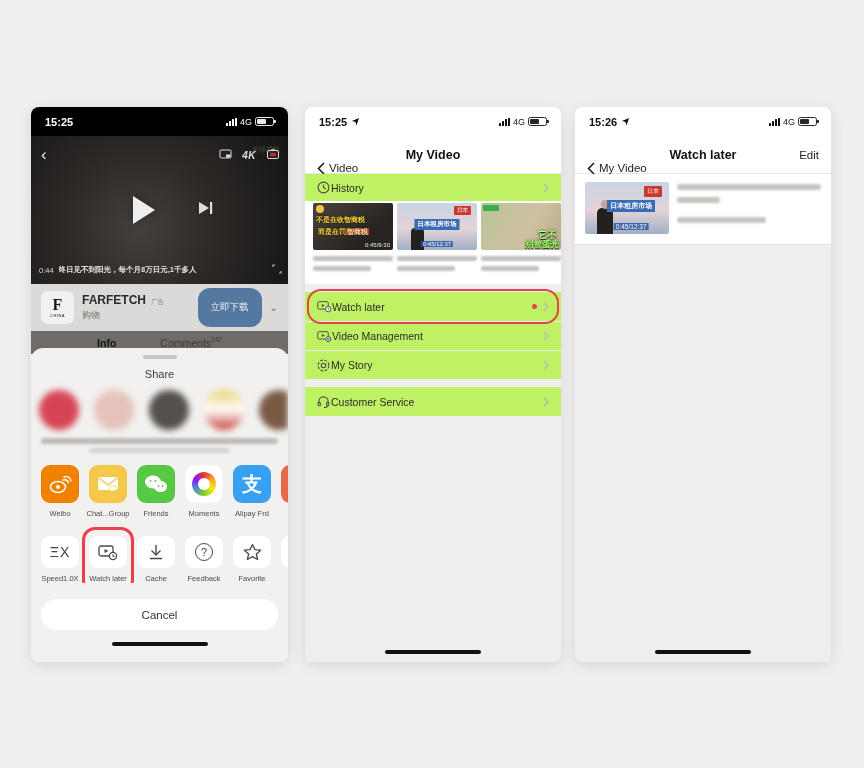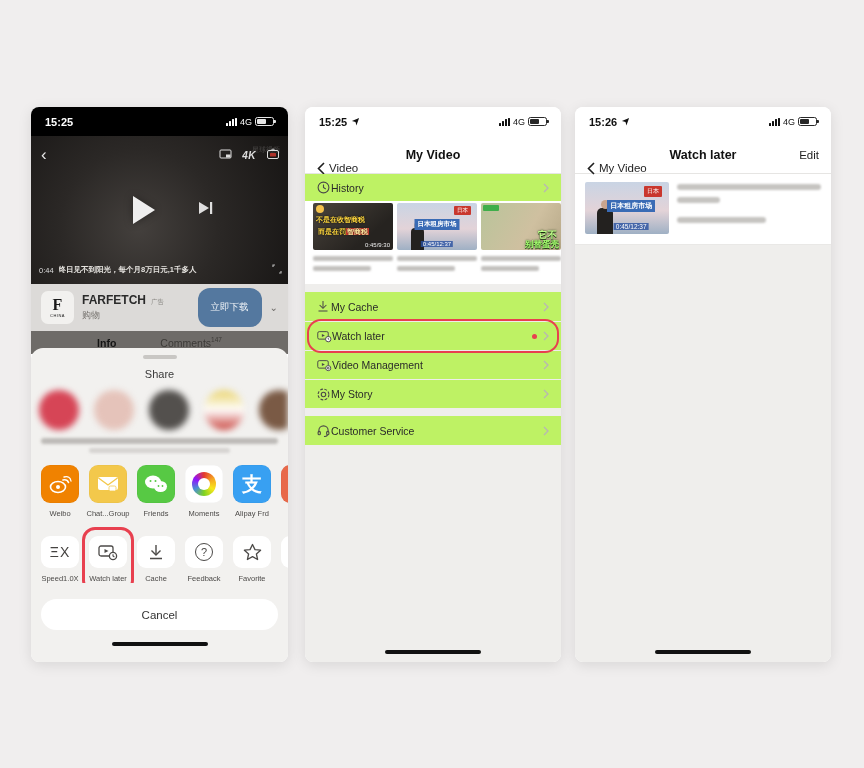--- a/index.html
+++ b/index.html
@@ -442,35 +442,20 @@
         </div>
       <div class="cap-col">
           <i></i>
           <i class="w2"></i>
         </div>
     </div>
   </div>
 
   <div class="sect-gap"></div>
 
-  <div class="mrow">
-    <span class="micon">
-      <svg width="12" height="13" viewBox="0 0 16 17" fill="none" stroke="#4c4a48" stroke-width="1.4">
-          <path d="M8 1 V10"></path>
-          <path d="M3.5 6.5 L8 11 L12.5 6.5"></path>
-          <path d="M2 14.5 H14"></path>
-        </svg>
-    </span>
-    <span class="mrow-label">My Cache</span>
-    <span class="chev-r">
-        <svg width="6" height="10" viewBox="0 0 6 10" fill="none" stroke="#b8b6b3" stroke-width="1.3">
-          <polyline points="1,1 5,5 1,9"></polyline>
-        </svg>
-      </span>
-  </div>
 
   <div class="mrow">
     <div class="hl-ring-row"></div>
     <span class="micon">
       <svg width="15" height="13" viewBox="0 0 20 17" fill="none" stroke="#4c4a48" stroke-width="1.3">
           <rect x="1" y="2" width="14" height="10" rx="2"></rect>
           <polygon points="6.5,5 10.5,7 6.5,9" fill="#4c4a48" stroke="none"></polygon>
           <circle cx="15" cy="12" r="3.6" fill="#fff"></circle>
           <path d="M15 10.2 V12 L16.4 13" stroke-width="1.1"></path>
         </svg>

